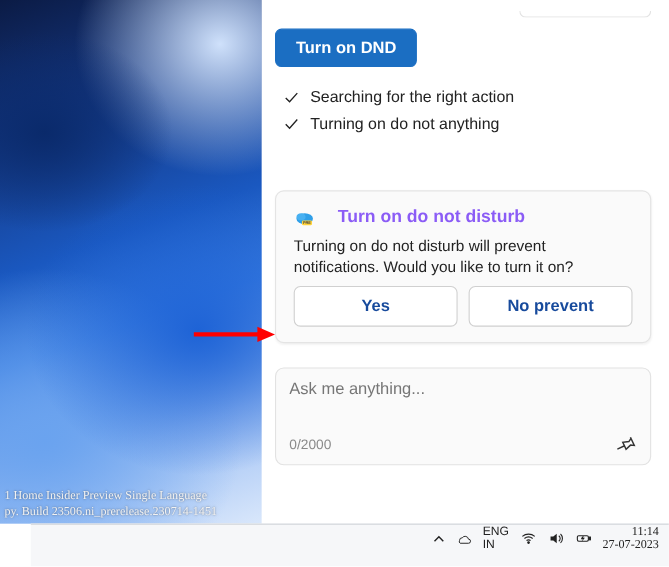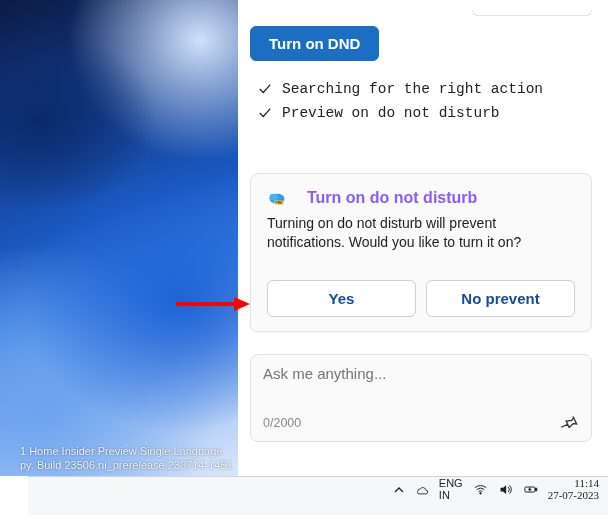--- a/index.html
+++ b/index.html
@@ -13,24 +13,25 @@
   .desktop {
     position: absolute; left: 0; top: 0; width: 238px; height: 476px;
     background:
       radial-gradient(ellipse 180px 140px at 40px 120px, #0a2a6b 0%, transparent 65%),
       radial-gradient(ellipse 260px 220px at 180px 300px, #1e63d6 0%, transparent 60%),
       radial-gradient(ellipse 300px 260px at 40px 400px, #6aa3ef 0%, transparent 60%),
       radial-gradient(ellipse 220px 200px at 200px 40px, #cfe1fb 0%, transparent 60%),
       linear-gradient(160deg, #0b1b45 0%, #14357d 20%, #1a58c0 45%, #3a7de0 60%, #9bbef3 80%, #d9e7fb 100%);
   }
   .watermark {
-    position: absolute; left: 16px; bottom: 0; width: 232px;
+    position: absolute; left: 0; bottom: 0; width: 232px;
     color: #f2f2f2; font-size: 11px; line-height: 14px;
     padding: 2px 0 4px 4px;
     text-shadow: 0 0 2px rgba(0,0,0,.5);
+    font-family: Liberation Serif, serif;
   }
   .panel {
     position: absolute; left: 238px; top: 0; right: 0; height: 476px;
     background: #fff;
     padding: 0 12px 0 6px;
     display: flex; flex-direction: column;
   }
   .scroll {
     flex: 1; overflow: hidden; position: relative;
     padding: 10px 4px 0 6px;
@@ -41,34 +42,34 @@
     border: 1px solid #e2e2e2; border-top: none;
     margin-bottom: 10px; background: #fff;
   }
   .btn-primary {
     margin-left: auto; background: #1b6ec2; color: #fff;
     border: 1px solid #1b6ec2; border-radius: 6px;
     padding: 8px 18px; font-size: 15px; font-weight: 600;
     cursor: pointer;
   }
   .status-list { margin: 16px 0 0 8px; }
-  .status-item { display: flex; align-items: center; gap: 10px; font-size: 14.5px; color: #222; line-height: 24px; font-family: Liberation Mono, monospace;}
+  .status-item { display: flex; align-items: center; gap: 10px; font-size: 14.5px; color: #222; line-height: 24px;}
   .check { width: 14px; height: 14px; flex: none; }
   .check svg { display: block; }
   .card {
     margin-top: 48px;
     border: 1px solid #e4e4e4; border-radius: 8px;
     padding: 14px 16px 14px 16px;
     background: #fafafa;
     box-shadow: 0 1px 2px rgba(0,0,0,.05);
   }
   .card-head { display: flex; align-items: center; gap: 8px; margin-bottom: 6px;}
   .cloud-icon { width: 20px; height: 20px; flex:none; }
   .card-title { font-size: 16px; font-weight: 700; color: #8b5cf6; margin-left: 12px; }
-  .card-body { font-size: 14px; color: #222; line-height: 19px; margin-bottom: 28px;}
+  .card-body { font-size: 14px; color: #222; line-height: 19px; margin-bottom: 8px;}
   .card-btns { display: flex; gap: 10px; }
   .btn-sec {
     flex: 1; background: #fff; border: 1px solid #d0d0d0;
     border-radius: 6px; padding: 9px 16px; font-size: 15px; font-weight: 600;
     color: #174a9c; cursor: pointer;
   }
   .input-box {
     margin-top: 22px;
     border: 1px solid #e2e2e2; border-radius: 8px;
     background: #fafafa; padding: 10px 12px 8px 12px;
@@ -126,21 +127,21 @@
             </svg>
         </span>
         <span>Searching for the right action</span>
       </div>
       <div class="status-item">
         <span class="check">
           <svg viewBox="0 0 16 16">
               <polyline points="2,8 6,12 14,3" fill="none" stroke="#222" stroke-width="1.4"></polyline>
             </svg>
         </span>
-        <span>Preview on do not disturb</span>
+        <span>Turning on do not anything</span>
       </div>
     </div>
 
     <div class="card">
       <div class="card-head">
         <span class="cloud-icon">
           <svg viewBox="0 0 24 24">
             <ellipse cx="12" cy="13" rx="9" ry="6" fill="#2f9fe8"></ellipse>
             <ellipse cx="8" cy="11" rx="5" ry="4" fill="#47b0f1"></ellipse>
             <rect x="9" y="15" width="11" height="5" rx="1.2" fill="#ffd33a"></rect>

